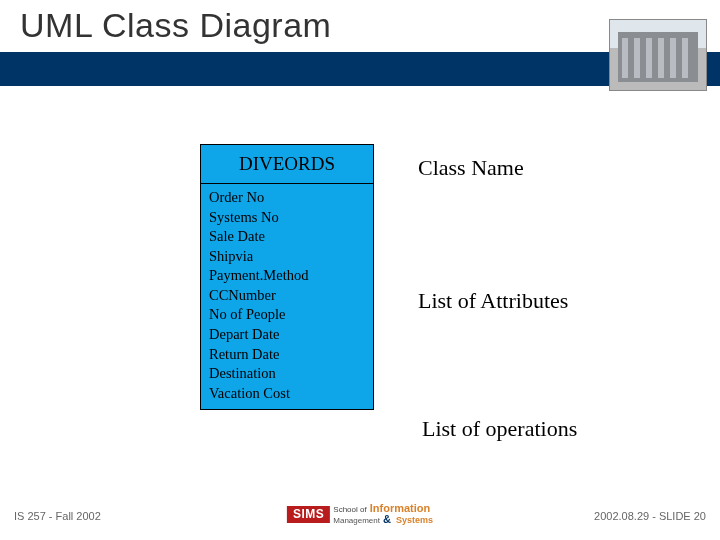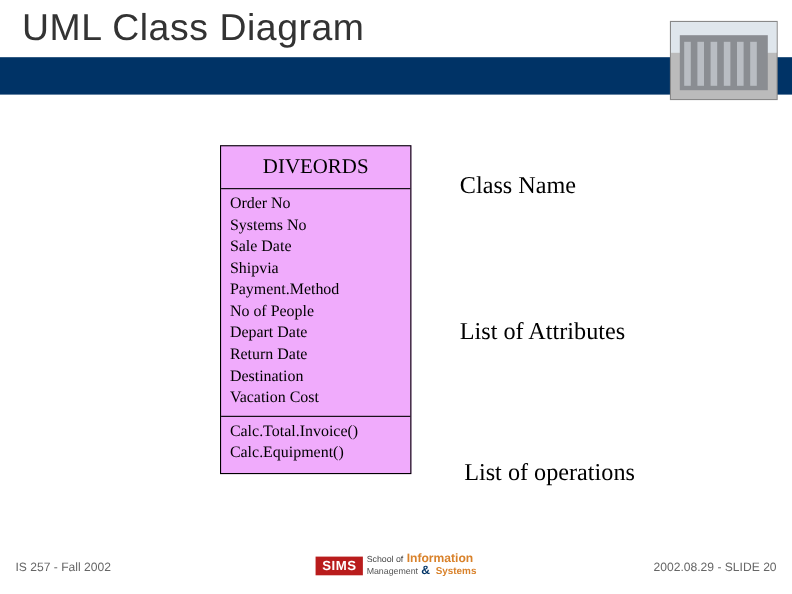--- a/index.html
+++ b/index.html
@@ -39,26 +39,26 @@
   }
   .corner-photo .sky { position:absolute; left:0; top:0; width:100%; height:40%; background:#dfe6ec; }
   .corner-photo .bld { position:absolute; left:8px; top:12px; width:80px; height:50px; background:#8a8d92; }
   .corner-photo .col { position:absolute; top:18px; width:6px; height:40px; background:#b9bdc3; }
   .corner-photo .c1{left:12px}.corner-photo .c2{left:24px}.corner-photo .c3{left:36px}
   .corner-photo .c4{left:48px}.corner-photo .c5{left:60px}.corner-photo .c6{left:72px}
 
   .uml-box {
     position: absolute;
     left: 200px;
-    top: 132px;
+    top: 144px;
     width: 172px;
     border: 1.5px solid #000;
     font-family: "Times New Roman", Times, serif;
     color: #000;
-    background: #f0abfc;
+    background: #0ea5e9;
   }
   .uml-section {
     border-bottom: 1.5px solid #000;
     padding: 4px 8px 6px 8px;
   }
   .uml-section:last-child { border-bottom: none; }
   .uml-classname {
     text-align: center;
     font-size: 19px;
     padding: 8px 4px 8px 4px;
@@ -142,29 +142,26 @@
 </div>
 
 <div class="uml-box">
   <div class="uml-section uml-classname">DIVEORDS</div>
   <div class="uml-section uml-attrs">
     <div>Order No</div>
     <div>Systems No</div>
     <div>Sale Date</div>
     <div>Shipvia</div>
     <div>Payment.Method</div>
+    <div>CCNumber</div>
     <div>No of People</div>
     <div>Depart Date</div>
     <div>Return Date</div>
     <div>Destination</div>
     <div>Vacation Cost</div>
-  </div>
-  <div class="uml-section uml-ops">
-    <div>Calc.Total.Invoice()</div>
-    <div>Calc.Equipment()</div>
   </div>
 </div>
 
 <div class="label label-class">Class Name</div>
 <div class="label label-attrs">List of Attributes</div>
 <div class="label label-ops">List of operations</div>
 
 <div class="footer-left">IS 257 - Fall 2002</div>
 <div class="footer-right">2002.08.29 - SLIDE 20</div>
 

